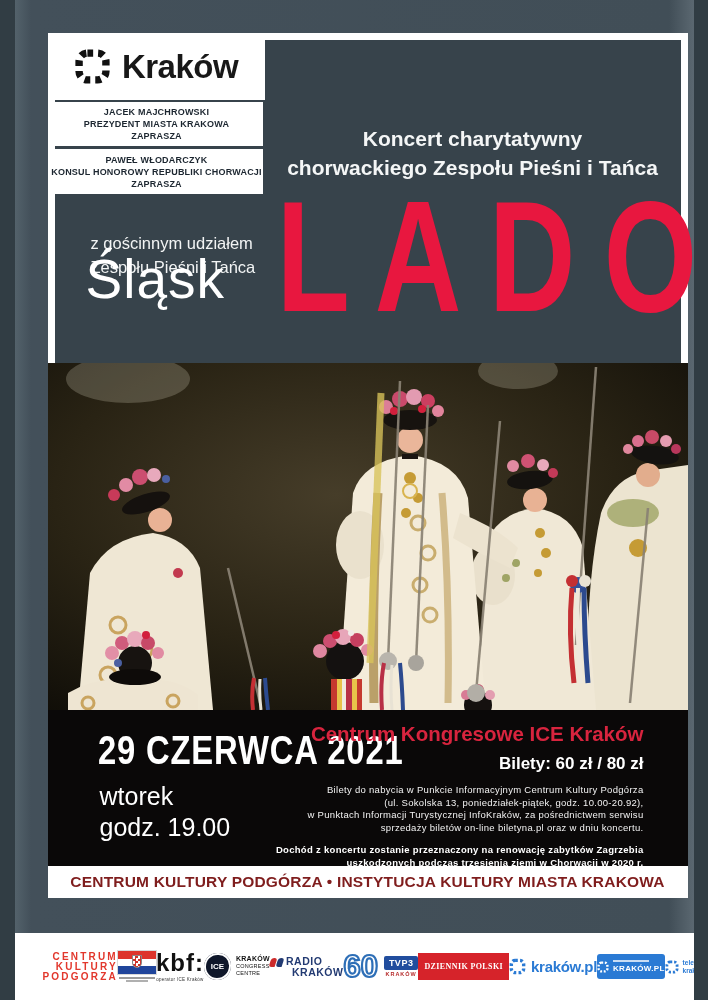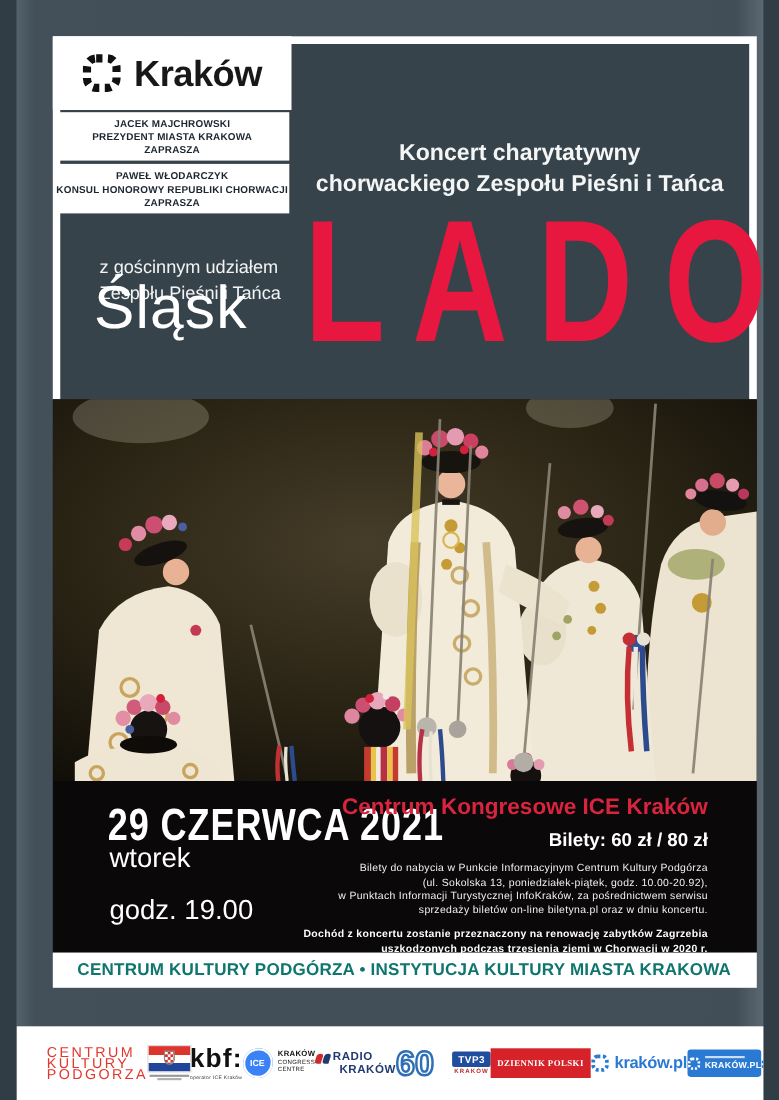--- a/index.html
+++ b/index.html
@@ -41,66 +41,66 @@
   .lado span{ font-size:158px; line-height:150px; font-weight:bold; color:#e8173f;
     transform:scaleX(0.76); transform-origin:center top; }
 
   .photo{ left:33px; top:363px; width:640px; height:347px; background:#171309; }
   .photo svg{ display:block; width:100%; height:100%; }
 
   
   .black-section{ left:33px; top:710px; width:640px; height:156px; background:#0a0808; color:#ffffff; }
   .ev-date{ position:absolute; left:50px; top:18px; font-size:41px; font-weight:bold; line-height:44px;
     transform:scaleX(0.8); transform-origin:left center; white-space:nowrap; letter-spacing:1px; }
-  .ev-day{ position:absolute; left:52px; top:56px; font-size:25px; }
+  .ev-day{ position:absolute; left:52px; top:72px; font-size:25px; }
   .ev-time{ position:absolute; left:52px; top:103px; font-size:25px; }
   .ev-right{ position:absolute; right:44px; top:12px; width:560px; text-align:right; }
   .ev-venue{ color:#d8243e; font-size:20.5px; font-weight:bold; }
   .ev-tickets{ font-size:17px; font-weight:bold; margin-top:8px; }
   .ev-info{ margin-top:10px; font-size:9.5px; line-height:12.5px; color:#f2f2f2; letter-spacing:0.3px; }
   .ev-charity{ margin-top:10px; font-size:9.5px; line-height:12.5px; font-weight:bold; letter-spacing:0.3px; }
 
   .strip{ left:33px; top:866px; width:640px; height:32px; background:#ffffff;
     display:flex; align-items:center; justify-content:center;
-    font-size:15.5px; font-weight:bold; color:#0f766e; letter-spacing:0.2px; white-space:nowrap; }
+    font-size:15.5px; font-weight:bold; color:#7f1d1d; letter-spacing:0.2px; white-space:nowrap; }
 
   
   .footer{ left:0; top:933px; width:708px; height:67px; background:#ffffff;
     display:flex; align-items:center; justify-content:space-between; padding:0 28px; }
   .logo{ display:flex; align-items:center; }
 
-  .ckp{ color:#e2372c; font-weight:normal; font-size:13px; line-height:10px; letter-spacing:2.2px; }
+  .ckp{ color:#e2372c; font-weight:bold; font-size:10px; line-height:10px; letter-spacing:2.2px;text-align:right; }
   .flag-wrap{ display:flex; flex-direction:column; align-items:center; }
   .flag{ position:relative; width:38px; height:23px;
     background:linear-gradient(#dd342b 0 34%, #ffffff 34% 66%, #20459b 66% 100%);
     outline:1px solid #d9d9d9; }
   .flag-crest{ position:absolute; left:14px; top:4px; width:10px; height:13px;
     background:repeating-conic-gradient(#cf342b 0 90deg,#ffffff 0 180deg); background-size:5px 5px;
     border-radius:0 0 5px 5px; border:0.5px solid #888888; }
   .flag-cap{ width:36px; height:2px; background:#9a9a9a; margin-top:3px; }
   .flag-cap2{ width:22px; height:2px; background:#b0b0b0; margin-top:1px; }
 
   .kbf-wrap{ display:flex; flex-direction:column; align-items:center; }
   .kbf{ font-size:24px; font-weight:bold; color:#111111; letter-spacing:1px; line-height:22px; }
   .kbf-sub{ font-size:4.5px; color:#333333; margin-top:3px; letter-spacing:0.3px; }
 
-  .ice-circle{ width:27px; height:27px; background:#3b82f6; border-radius:50% 46% 52% 48%;
+  .ice-circle{ width:27px; height:27px; background:#0f172a; border-radius:50% 46% 52% 48%;
     display:flex; align-items:center; justify-content:center; color:#ffffff;
     font-size:8px; font-weight:bold; box-shadow:0 0 0 2px #ffffff inset; }
   .ice-text{ margin-left:5px; color:#111111; font-weight:bold; font-size:7px; line-height:7.5px; letter-spacing:0.3px; }
   .ice-text .thin{ font-weight:normal; font-size:5.5px; }
 
   .radio-wrap{ display:flex; align-items:flex-start; gap:3px; }
   .quote{ width:6px; height:9px; border-radius:3px 3px 0 3px; transform:skewX(-18deg); margin-top:2px; }
   .q-red{ background:#cc2b2b; }
   .q-navy{ background:#223a72; margin-left:-2px; }
   .radio-text{ color:#223a72; font-weight:bold; font-size:10.5px; line-height:11px; letter-spacing:0.5px; }
   .radio-text div:last-child{ padding-left:6px; }
 
-  .tvp-wrap{ display:flex; align-items:center; gap:17px; }
+  .tvp-wrap{ display:flex; align-items:center; gap:6px; }
   .sixty{ font-size:31px; font-weight:bold; color:#ffffff; -webkit-text-stroke:2.2px #2e6fb7; line-height:30px; }
   .tvp-col{ display:flex; flex-direction:column; align-items:center; }
   .tvp-badge{ background:#214d9e; color:#ffffff; font-size:9px; font-weight:bold;
     padding:2px 5px; border-radius:2px; letter-spacing:0.5px; }
   .tvp-sub{ font-size:5.5px; font-weight:bold; color:#b62b2b; margin-top:1px; letter-spacing:1px; }
 
   .dp-badge{ background:#d6232a; color:#ffffff; font-family:"Liberation Serif", serif;
     font-weight:bold; font-size:8px; padding:9px 6px; letter-spacing:0.4px; white-space:nowrap; }
 
   .dashed-icon{ color:#2a7ad4; }

